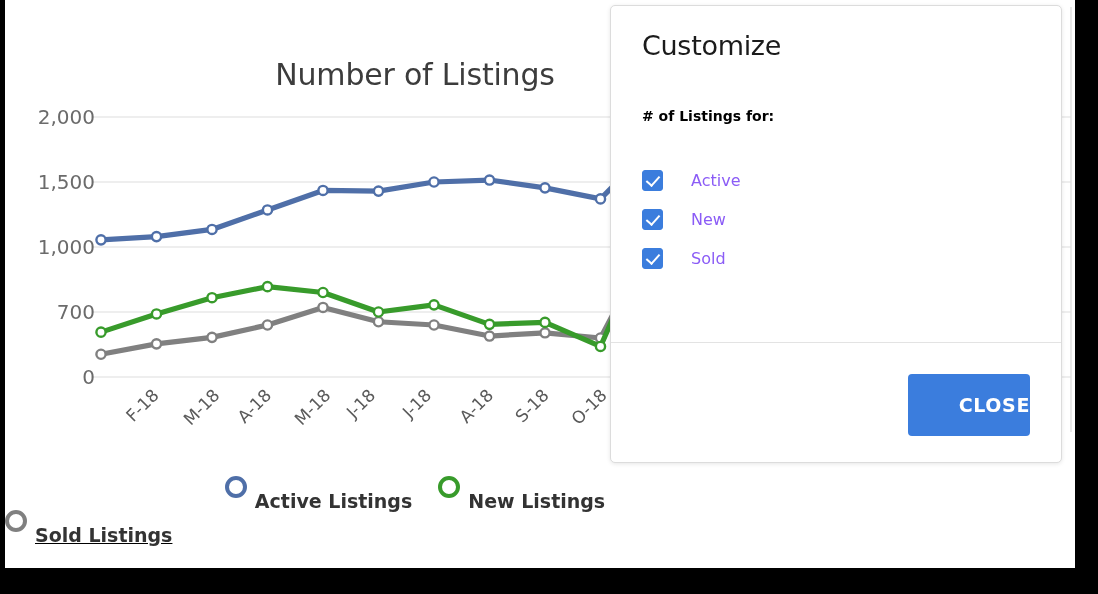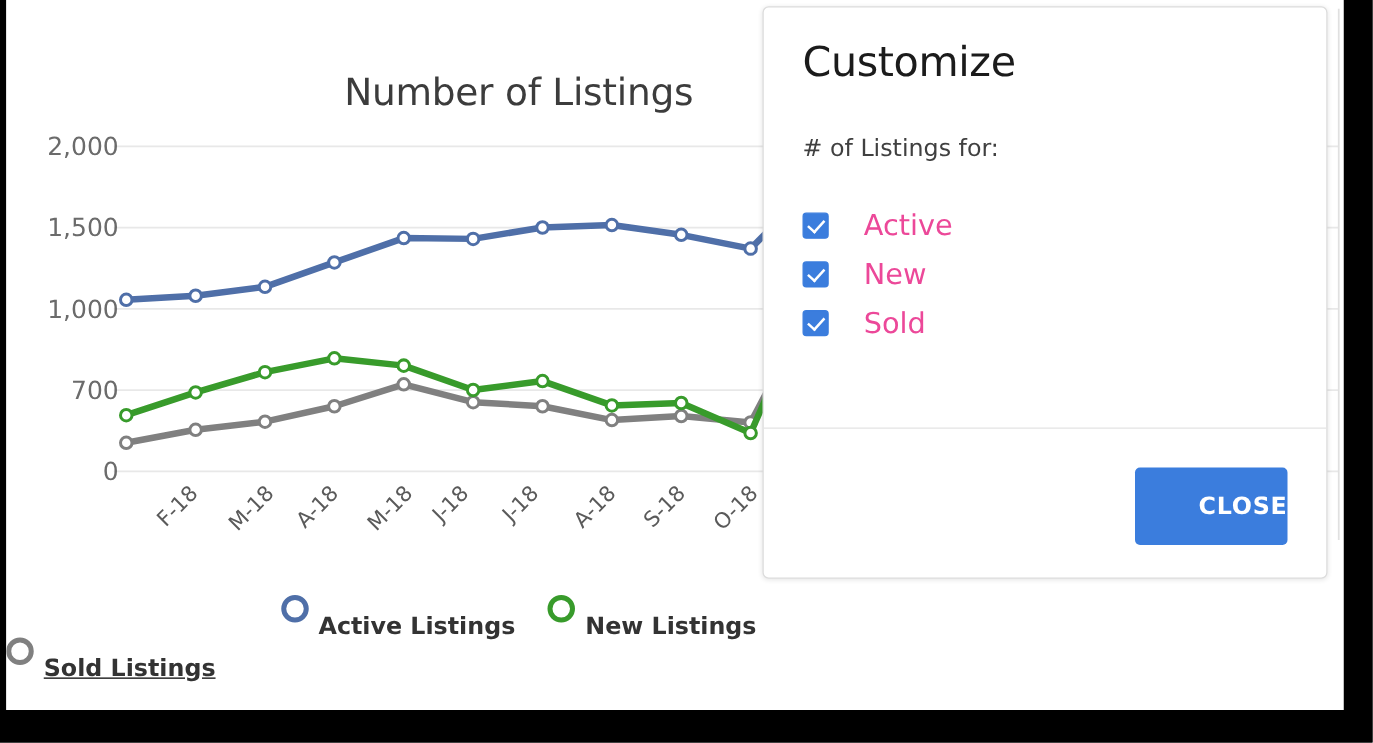--- a/index.html
+++ b/index.html
@@ -108,32 +108,32 @@
     left: 605px; top: 5px;
     width: 452px; height: 458px;
     background: #ffffff;
     border: 1px solid #dcdcdc;
     border-radius: 5px;
     box-shadow: 0 1px 4px rgba(0,0,0,0.10);
   }
   #panel-title {
     position: absolute;
     left: 31px; top: 24px;
-    font-size: 33px;
+    font-size: 27px;
     color: #1b1b1b;
     font-family: "DejaVu Sans", sans-serif;
     font-weight: 400;
     letter-spacing: -0.3px;
   }
   #panel-subtitle {
     position: absolute;
     left: 31px; top: 102px;
-    font-size: 19px;
-    font-weight: normal;
-    color: #404040;
+    font-size: 14px;
+    font-weight: bold;
+    color: #000000;
   }
   #checkbox-list {
     position: absolute;
     left: 31px; top: 155px;
     width: 390px;
   }
   .check-row {
     display: flex;
     align-items: center;
     height: 39px;
@@ -156,22 +156,22 @@
   .checkbox.checked::after {
     content: "";
     position: absolute;
     left: 6px; top: 2px;
     width: 6px; height: 11px;
     border: solid #ffffff;
     border-width: 0 2.4px 2.4px 0;
     transform: rotate(42deg);
   }
   .check-label {
-    font-size: 23px;
-    color: #ec4899;
+    font-size: 16px;
+    color: #8b5cf6;
     font-family: "DejaVu Sans", sans-serif;
   }
   #panel-divider {
     position: absolute;
     left: 0; top: 336px;
     width: 100%; height: 1px;
     background: #e3e3e3;
   }
   #close-button {
     position: absolute;

